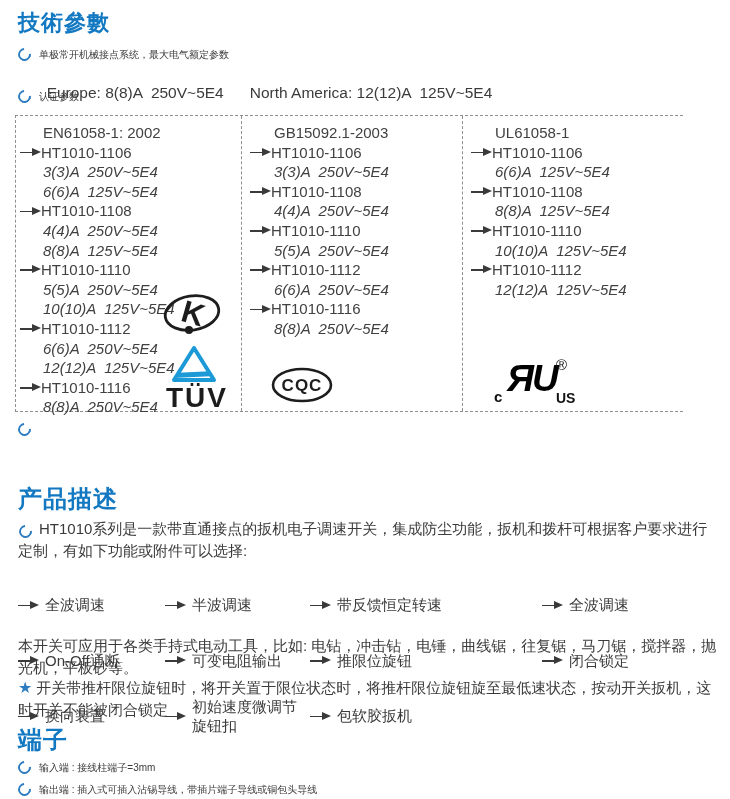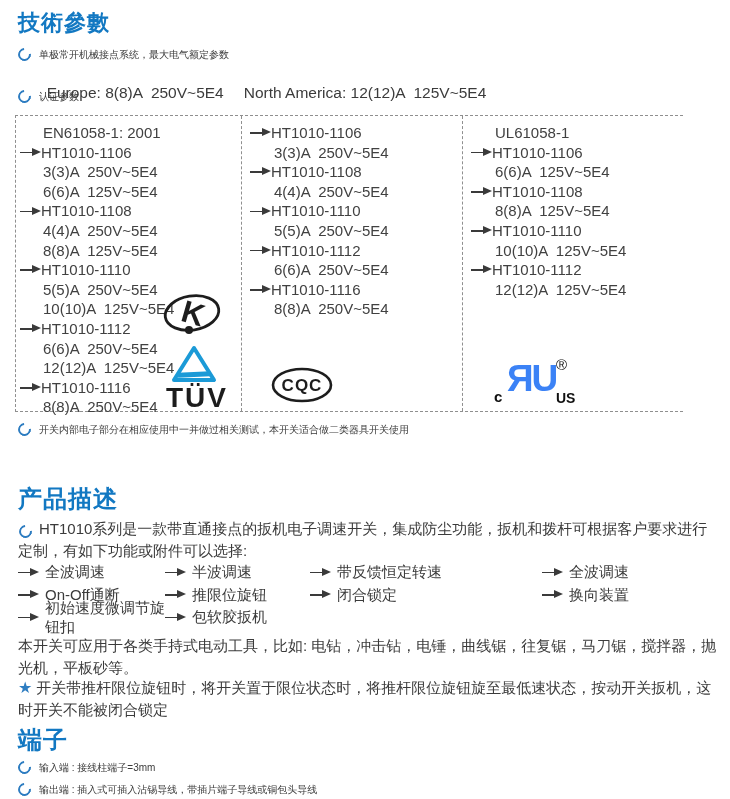--- a/index.html
+++ b/index.html
@@ -43,48 +43,48 @@
     border-left:1px dashed #8f8f8f;
     display:flex;
     font-size:15px;color:#414141;
   }
   .cert-col{width:225px;box-sizing:border-box;padding-top:7px;line-height:19.6px;position:relative;}
   .cert-col + .cert-col{border-left:1px dashed #8f8f8f;width:221px;}
   .cert-std{padding-left:27px;white-space:pre;}
   .cert-model{display:flex;align-items:center;padding-left:4px;}
   .cert-col.c2 .cert-model,.cert-col.c3 .cert-model{padding-left:8px;}
   .cert-col.c2 .cert-std,.cert-col.c3 .cert-std{padding-left:32px;}
-  .cert-rating{padding-left:27px;white-space:pre;}
+  .cert-rating{padding-left:27px;white-space:pre;font-style:italic;}
   .cert-col.c2 .cert-rating,.cert-col.c3 .cert-rating{padding-left:32px;}
   
   .logo{position:absolute;}
   .tuv-label{
     position:absolute;left:150px;top:266px;width:56px;text-align:center;
     font-size:28px;font-weight:bold;color:#1c1c1c;letter-spacing:2px;
   }
   .cul{left:478px;top:248px;width:92px;height:44px;}
   .cul .c{position:absolute;left:0;bottom:3px;font-size:15px;font-weight:bold;color:#111;}
-  .cul .ru{position:absolute;left:13px;top:-6px;font-size:37px;font-weight:800;color:#3b82f6;letter-spacing:-2px;}
+  .cul .ru{position:absolute;left:13px;top:-6px;font-size:37px;font-weight:800;color:#000000;letter-spacing:-2px;font-style:italic;}
   .cul .reg{position:absolute;left:62px;top:-8px;font-size:15px;color:#111;}
   .cul .us{position:absolute;left:62px;bottom:2px;font-size:14px;font-weight:bold;color:#111;}
   
   .para{font-size:15px;line-height:22px;width:702px;}
   .hang{position:relative;text-indent:21px;}
   .hang .crescent{position:absolute;left:1px;top:4px;}
   .ratings-line{font-size:15.5px;white-space:pre;}
-  .ratings-line .na{margin-left:20px;}
+  .ratings-line .na{margin-left:26px;}
   
   .features{
     left:18px;top:565px;
     display:grid;
     grid-template-columns:147px 145px 232px auto;
     row-gap:7.5px;
     font-size:15px;
   }
-  .feat{display:flex;align-items:center;gap:6px;height:15px;}
+  .feat{display:flex;align-items:center;gap:6px;height:15px;margin-top:33px;}
   .star{color:#2e7dc1;font-size:16px;margin-right:4px;}
 </style>
 </head>
 <body>
 
 <div class="abs sec-title" style="left:18px;top:8px;font-family:Liberation Mono, monospace;">技術參數</div>
 
 <div class="abs bullet-row" style="left:18px;top:45px;">
   <span class="crescent"></span>
   <span>单极常开机械接点系统，最大电气额定参数</span>
@@ -95,21 +95,21 @@
 </div>
 
 <div class="abs bullet-row" style="left:18px;top:87px;">
   <span class="crescent"></span>
   <span>认证参数</span>
 </div>
 
 <div class="abs cert-table">
 
   <div class="cert-col c1">
-    <div class="cert-std">EN61058-1: 2001</div>
+    <div class="cert-std">EN61058-1: 2002</div>
     <div class="cert-model">
         <span class="arr"></span>
         <span>HT1010-1106</span>
       </div>
     <div class="cert-rating">3(3)A  250V~5E4</div>
     <div class="cert-rating">6(6)A  125V~5E4</div>
     <div class="cert-model">
         <span class="arr"></span>
         <span>HT1010-1108</span>
       </div>
@@ -128,20 +128,21 @@
     <div class="cert-rating">6(6)A  250V~5E4</div>
     <div class="cert-rating">12(12)A  125V~5E4</div>
     <div class="cert-model">
         <span class="arr"></span>
         <span>HT1010-1116</span>
       </div>
     <div class="cert-rating">8(8)A  250V~5E4</div>
   </div>
 
   <div class="cert-col c2">
+    <div class="cert-std">GB15092.1-2003</div>
     <div class="cert-model">
         <span class="arr"></span>
         <span>HT1010-1106</span>
       </div>
     <div class="cert-rating">3(3)A  250V~5E4</div>
     <div class="cert-model">
         <span class="arr"></span>
         <span>HT1010-1108</span>
       </div>
     <div class="cert-rating">4(4)A  250V~5E4</div>
@@ -206,21 +207,20 @@
   <div class="logo cul">
     <span class="c">c</span>
     <span class="ru">ЯU</span>
     <span class="reg">®</span>
     <span class="us">US</span>
   </div>
 </div>
 
 <div class="abs bullet-row" style="left:18px;top:420px;width:702px;">
   <span class="crescent"></span>
-  <span>开关内部电子部分在相应使用中一并做过相关测试，本开关适合做二类器具开关使用</span>
 </div>
 
 <div class="abs sec-title small" style="left:18px;top:483px;">产品描述</div>
 
 <div class="abs para hang" style="left:18px;top:518px;">
   <span class="crescent"></span><span>HT1010系列是一款带直通接点的扳机电子调速开关，集成防尘功能，扳机和拨杆可根据客户要求进行定制，有如下功能或附件可以选择:</span>
 </div>
 
 <div class="abs features">
   <div class="feat">
@@ -238,20 +238,24 @@
   <div class="feat">
       <span class="arr"></span>
       <span>全波调速</span>
     </div>
   <div class="feat">
       <span class="arr"></span>
       <span>On-Off通断</span>
     </div>
   <div class="feat">
       <span class="arr"></span>
+      <span>可变电阻输出</span>
+    </div>
+  <div class="feat">
+      <span class="arr"></span>
       <span>推限位旋钮</span>
     </div>
   <div class="feat">
       <span class="arr"></span>
       <span>闭合锁定</span>
     </div>
   <div class="feat">
       <span class="arr"></span>
       <span>换向装置</span>
     </div>

